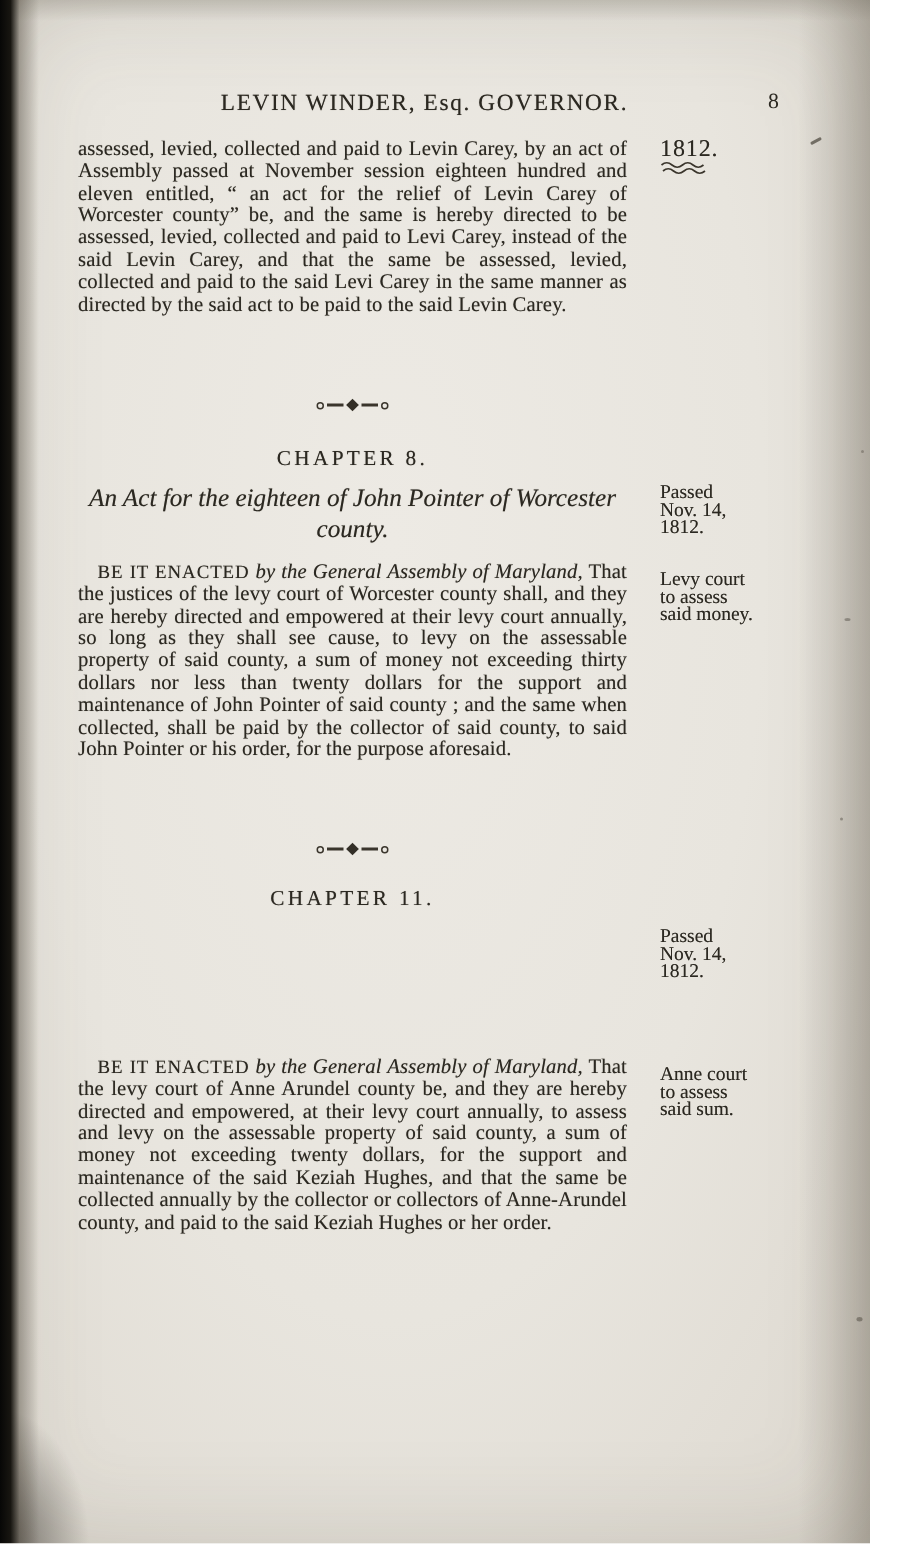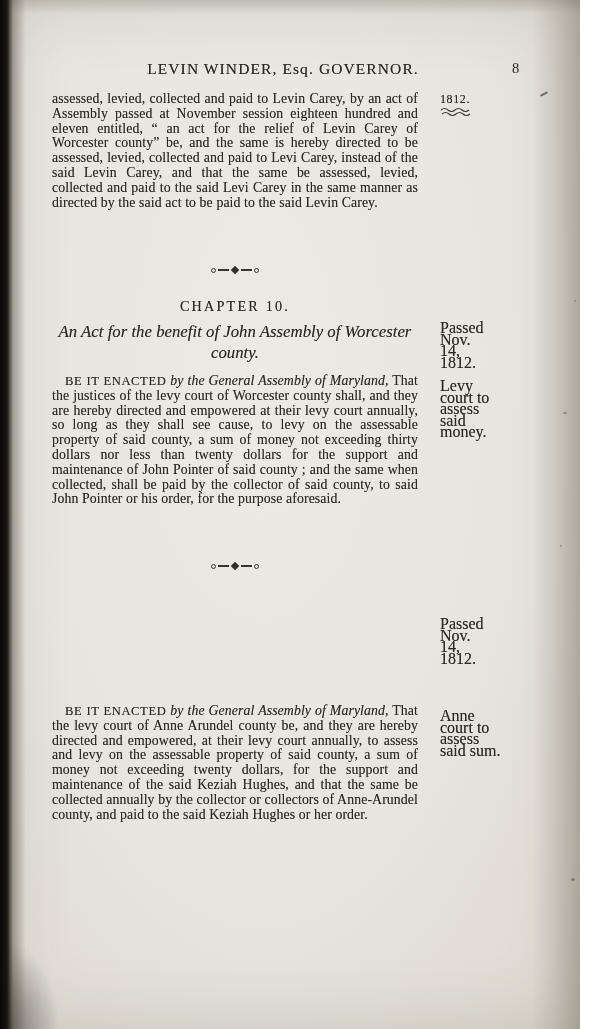--- a/index.html
+++ b/index.html
@@ -75,24 +75,24 @@
   
   .ornament { display: flex; align-items: center; justify-content: center; height: 12px; }
   .orn-dot { width: 3px; height: 3px; border: 1px solid #3a352c; border-radius: 50%; }
   .orn-line { width: 11px; height: 1.4px; background: #3a352c; margin: 0 2px; }
   .orn-diamond { width: 6px; height: 6px; background: #332f27; transform: rotate(45deg); margin: 0 1px; }
 
   
   .margin-col { position: absolute; left: 440px; top: 0; width: 92px; height: 100%; }
   .margin-col .note {
     position: absolute; left: 0; width: 62px;
-    font-size: 16px; line-height: 11.6px;
+    font-size: 13px; line-height: 11.6px;
     text-shadow: 0 0 0.4px rgba(40,35,25,0.5);
   }
-  .note.year { font-size: 12px; letter-spacing: 0.6px; width: 50px; }
+  .note.year { font-size: 16px; letter-spacing: 0.6px; width: 50px; }
   .squiggle { display: block; margin-top: 1px; }
 </style>
 </head>
 <body>
 
 <div class="scan">
 
   <div class="head-title">LEVIN WINDER, Esq. GOVERNOR.</div>
   <div class="page-num">8</div>
 
@@ -101,38 +101,39 @@
     <p class="body-text" style="top:92px">assessed, levied, collected and paid to Levin Carey, by an act of Assembly passed at November session eighteen hundred and eleven entitled, “ an act for the relief of Levin Carey of Worcester county” be, and the same is hereby directed to be assessed, levied, collected and paid to Levi Carey, instead of the said Levin Carey, and that the same be assessed, levied, collected and paid to the said Levi Carey in the same manner as directed by the said act to be paid to the said Levin Carey.</p>
 
     <div class="ornament" style="top:264px">
       <span class="orn-dot"></span>
       <span class="orn-line"></span>
       <span class="orn-diamond"></span>
       <span class="orn-line"></span>
       <span class="orn-dot"></span>
     </div>
 
-    <h2 class="chapter-heading" style="top:298px">CHAPTER 10.</h2>
+    <h2 class="chapter-heading" style="top:298px">CHAPTER 8.</h2>
 
-    <h3 class="act-title centered" style="top:321px">An Act for the benefit of John Assembly of Worcester county.</h3>
+    <h3 class="act-title centered" style="top:321px">An Act for the eighteen of John Pointer of Worcester county.</h3>
 
     <p class="body-text enact" style="top:374px">
       <span class="lead">BE IT ENACTED</span>
       <em class="assembly">by the General Assembly of Maryland,</em>
       <span>That the justices of the levy court of Worcester county shall, and they are hereby directed and empowered at their levy court annually, so long as they shall see cause, to levy on the assessable property of said county, a sum of money not exceeding thirty dollars nor less than twenty dollars for the support and maintenance of John Pointer of said county ; and the same when collected, shall be paid by the collector of said county, to said John Pointer or his order, for the purpose aforesaid.</span>
     </p>
 
     <div class="ornament" style="top:560px">
       <span class="orn-dot"></span>
       <span class="orn-line"></span>
       <span class="orn-diamond"></span>
       <span class="orn-line"></span>
       <span class="orn-dot"></span>
     </div>
 
+    <h2 class="chapter-heading" style="top:591px">CHAPTER 11.</h2>
 
 
     <p class="body-text enact" style="top:704px">
       <span class="lead">BE IT ENACTED</span>
       <em class="assembly">by the General Assembly of Maryland,</em>
       <span>That the levy court of Anne Arundel county be, and they are hereby directed and empowered, at their levy court annually, to assess and levy on the assessable property of said county, a sum of money not exceeding twenty dollars, for the support and maintenance of the said Keziah Hughes, and that the same be collected annually by the collector or collectors of Anne-Arundel county, and paid to the said Keziah Hughes or her order.</span>
     </p>
 
   </div>
 

